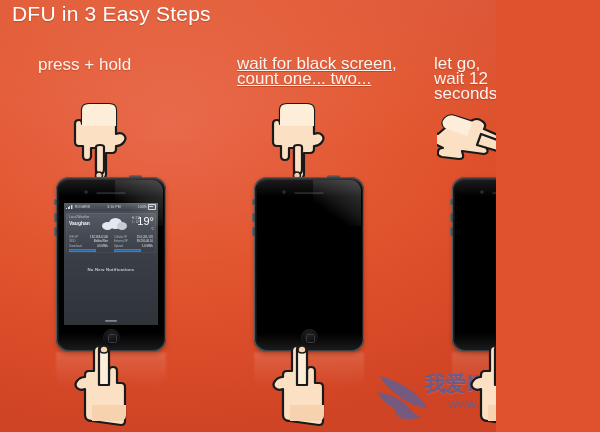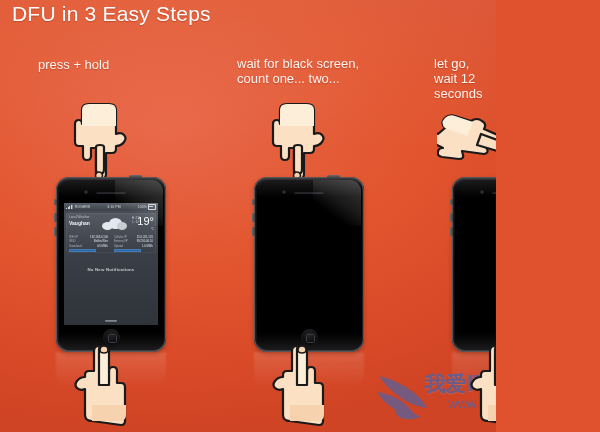--- a/index.html
+++ b/index.html
@@ -18,26 +18,26 @@
     background:linear-gradient(180deg, rgba(255,255,255,0.07) 0%, rgba(255,255,255,0.0) 100%);
     pointer-events:none;
   }
   #title{
     position:absolute;left:12px;top:2px;
     color:#ffffff;font-size:21px;letter-spacing:0.2px;
     text-shadow:0 1px 1px rgba(120,35,10,0.35);
     white-space:nowrap;
   }
   .caption{
-    position:absolute;color:#fdf3ee;font-size:13px;line-height:15px;
+    position:absolute;color:#fdf3ee;font-size:17px;line-height:15px;
     text-shadow:0 1px 1px rgba(120,35,10,0.35);
     white-space:pre-line;
   }
   #cap1{left:38px;top:57px;}
-  #cap2{left:237px;top:56px;}
+  #cap2{left:237px;top:56px;text-decoration:underline;}
   #cap3{left:434px;top:56px;}
 
   
   .phone{position:absolute;width:110px;height:175px;}
   #phone1{left:56px;top:177px;}
   #phone2{left:254px;top:177px;}
   #phone3{left:452px;top:177px;}
 
   .body{
     position:absolute;left:0;top:0;width:110px;height:175px;

